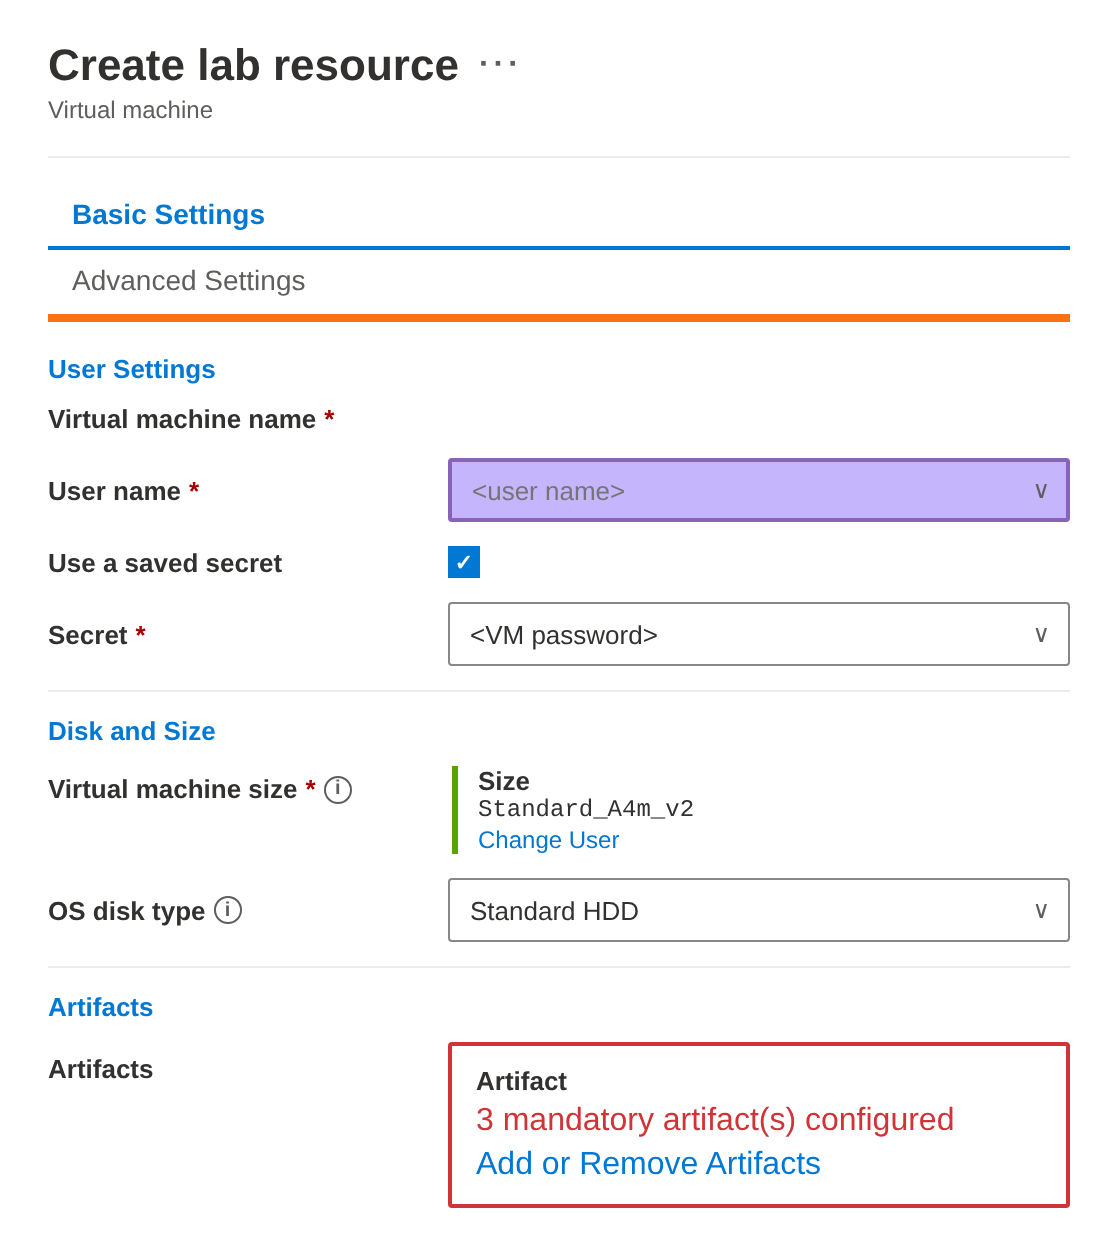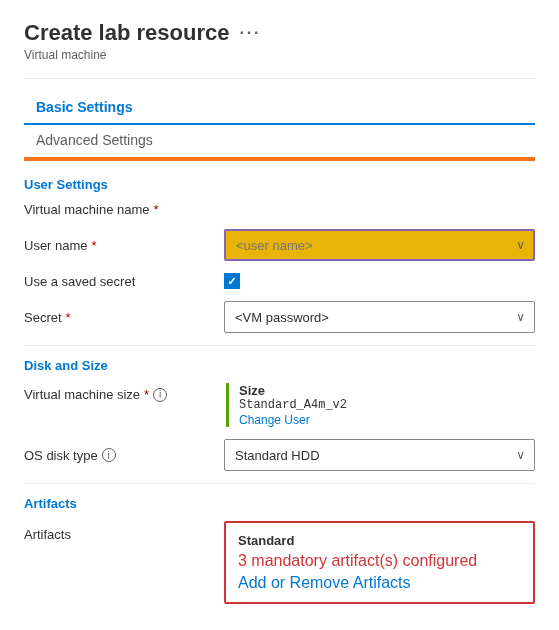--- a/index.html
+++ b/index.html
@@ -74,20 +74,21 @@
     }
 
     .form-label {
       width: 200px;
       min-width: 200px;
       font-size: 13px;
       color: #323130;
       display: flex;
       align-items: center;
       gap: 4px;
+      font-weight: bold;
     }
 
     .required {
       color: #a80000;
     }
 
     .form-control {
       flex: 1;
       position: relative;
       display: flex;
@@ -229,21 +230,21 @@
       margin-top: 20px;
     }
 
     .user-name-input {
       width: 100%;
       border: 2px solid #8764b8;
       border-radius: 2px;
       padding: 5px 30px 5px 10px;
       font-size: 13px;
       color: #605e5c;
-      background: #eab308;
+      background: #c4b5fd;
       height: 32px;
     }
 
     .top-divider {
       border: none;
       border-top: 1px solid #edebe9;
       margin: 0 0 12px 0;
     }
   </style>
 </head>
@@ -356,21 +357,21 @@
 <hr class="divider">
 
 
 <div class="section-label">Artifacts</div>
 
 
 <div class="form-row" style="align-items:flex-start;">
   <div class="form-label" style="padding-top:6px;">Artifacts</div>
   <div class="form-control">
     <div class="artifacts-box">
-      <div class="artifact-title">Standard</div>
+      <div class="artifact-title">Artifact</div>
       <div class="artifact-count">3 mandatory artifact(s) configured</div>
       <a class="artifact-link">Add or Remove Artifacts</a>
     </div>
   </div>
 </div>
 
 
 <button class="create-btn">Create</button>
 
 

